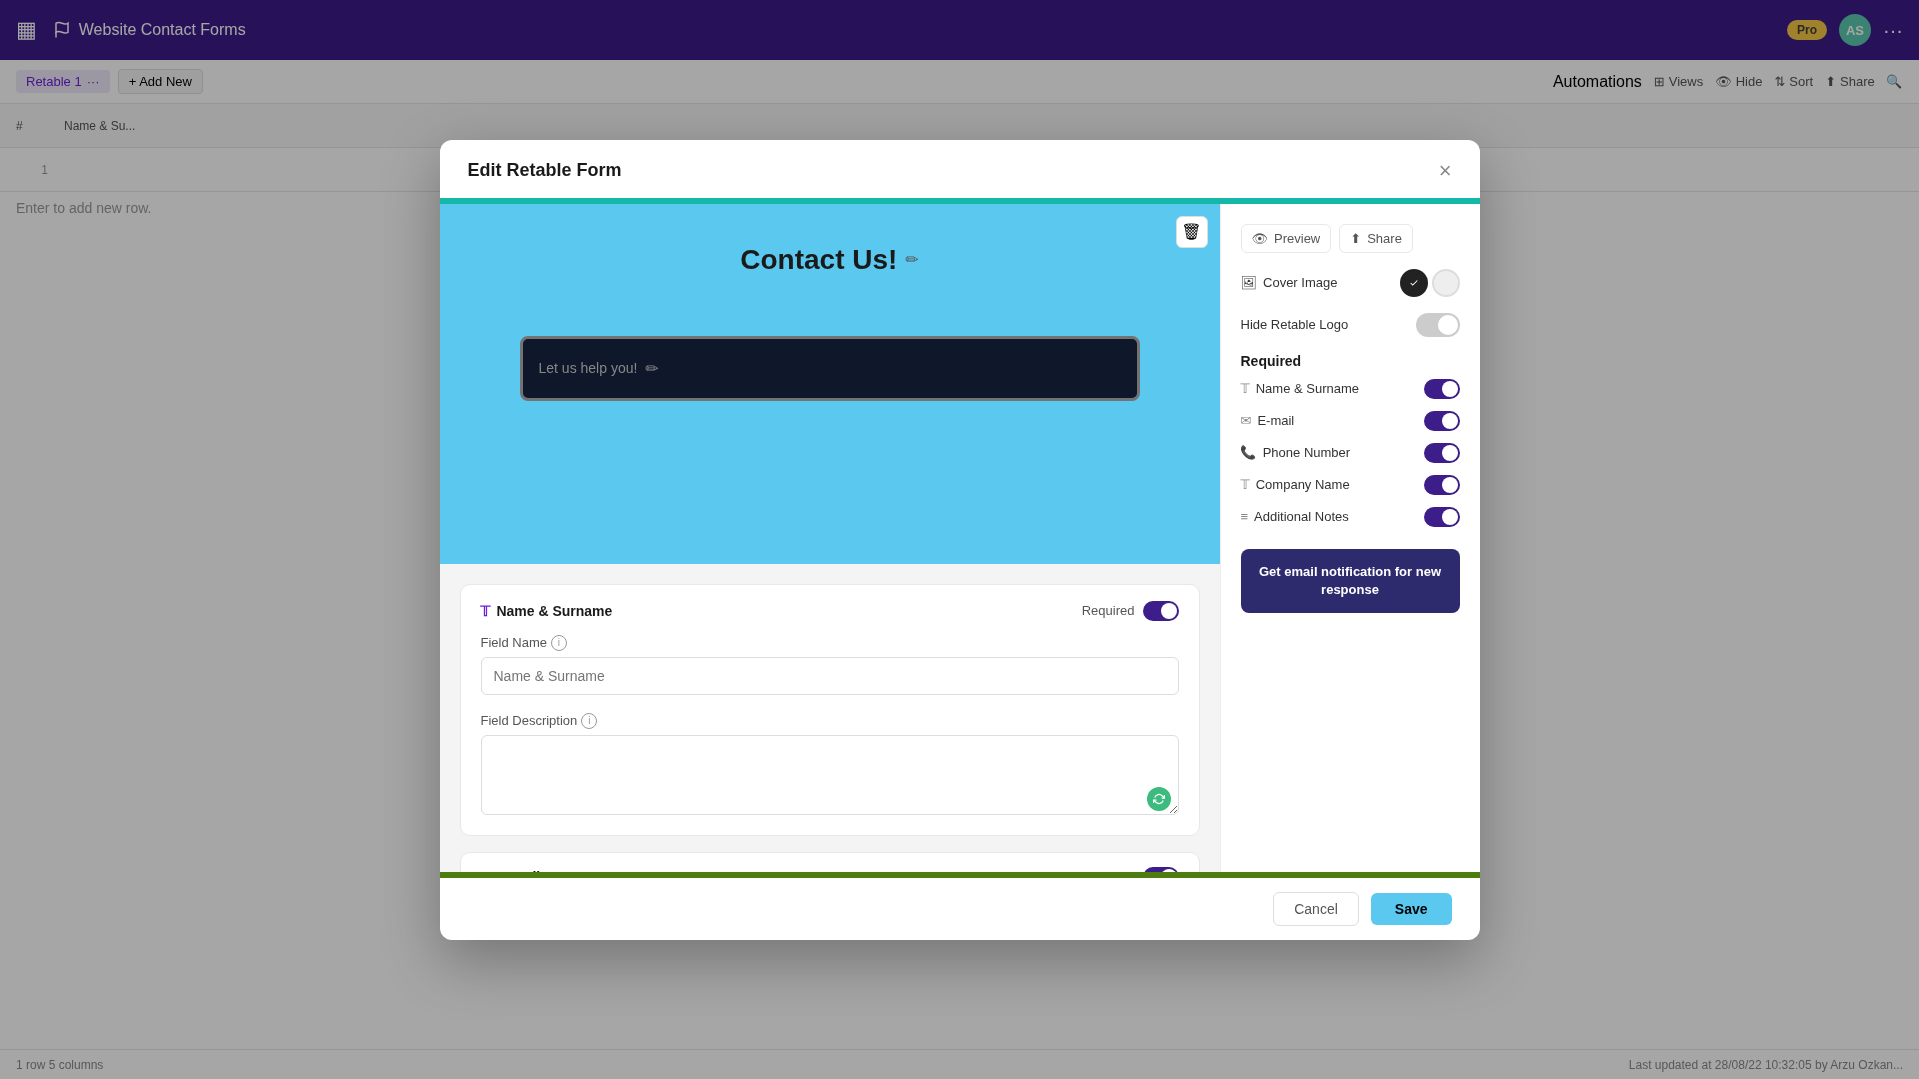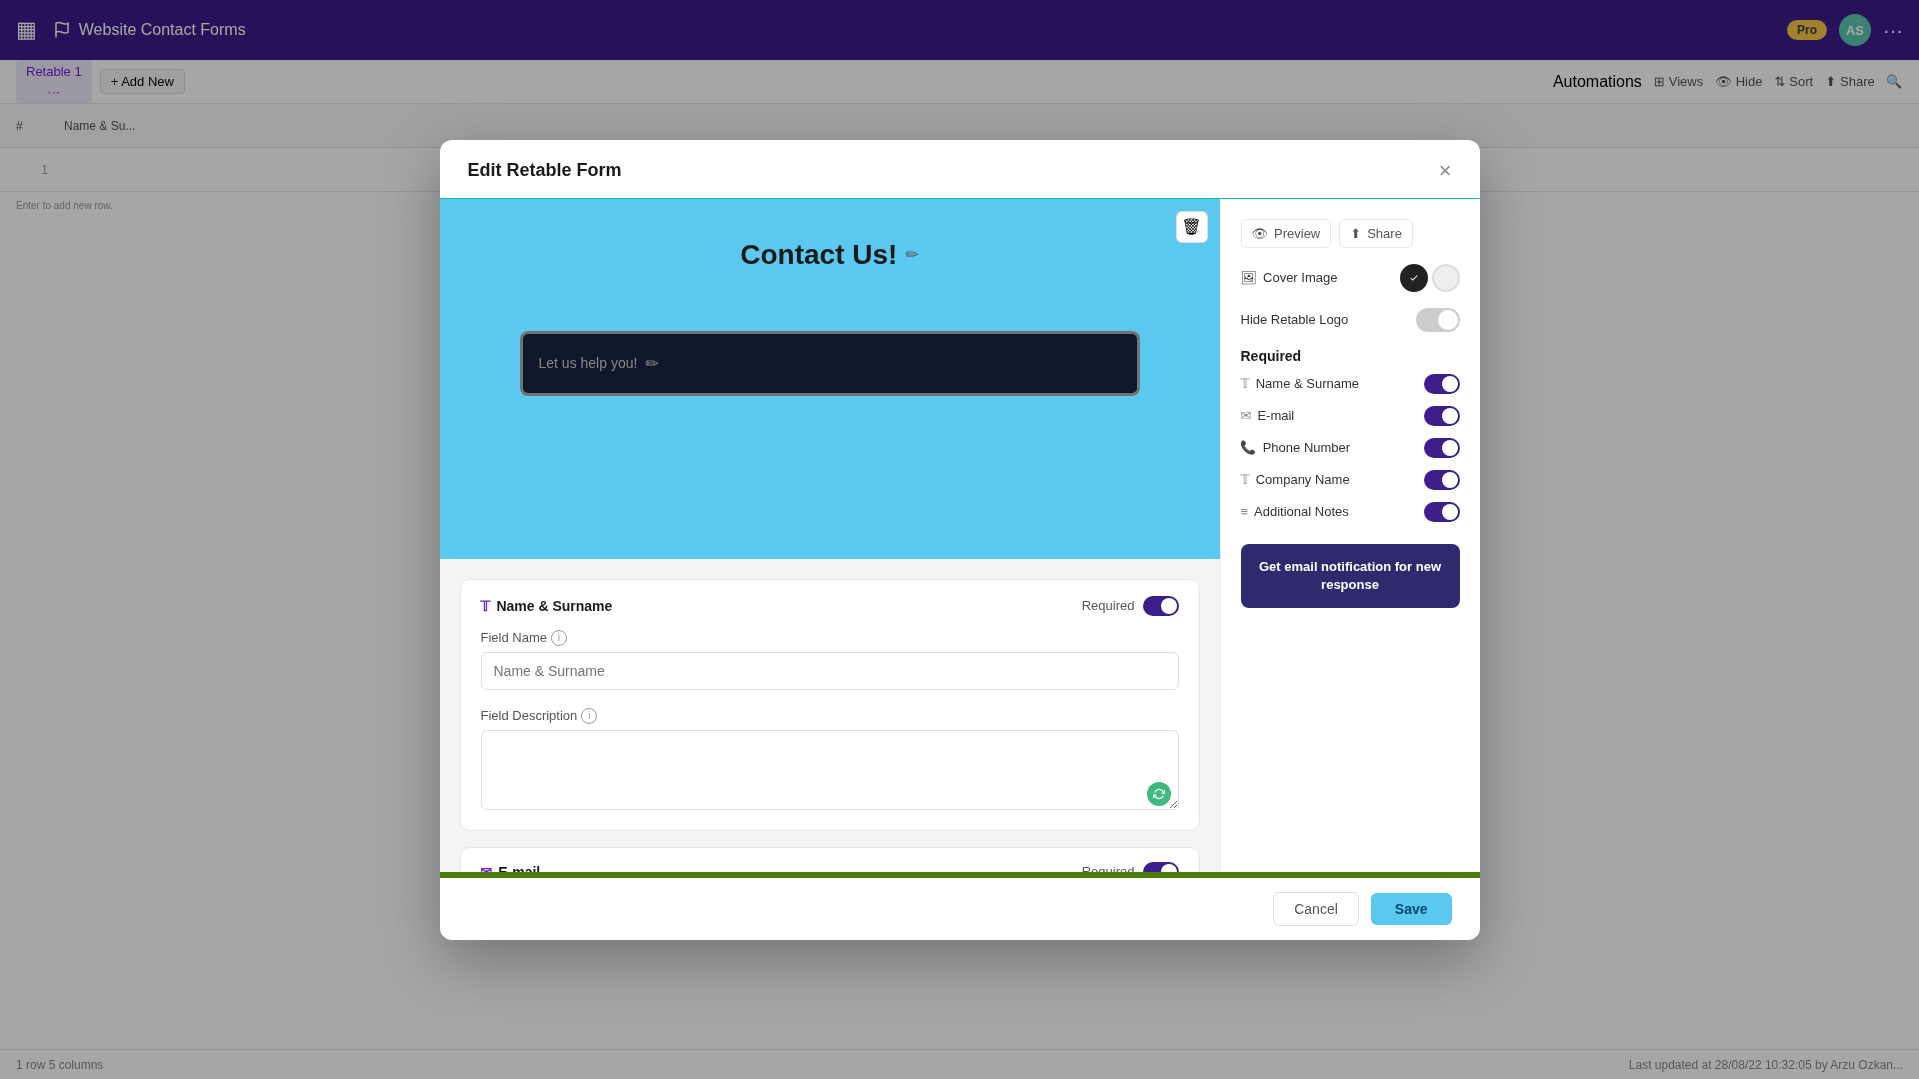--- a/index.html
+++ b/index.html
@@ -24,42 +24,42 @@
     .pro-badge { background: #f5c842; color: #404040; font-size: 12px; font-weight: 700; padding: 3px 10px; border-radius: 12px; }
     .avatar { width: 32px; height: 32px; background: #5bc8af; border-radius: 50%; display: flex; align-items: center; justify-content: center; color: #fff; font-size: 13px; font-weight: 600; }
     .dots-btn { color: #fff; font-size: 20px; cursor: pointer; }
 
     
     .tabbar {
       position: absolute; top: 60px; left: 0; width: 100%; height: 44px;
       background: #fff; border-bottom: 1px solid #e5e5e5; display: flex; align-items: center; padding: 0 16px; gap: 8px;
       z-index: 1;
     }
-    .tabbar-item { font-size: 13px; color: #555; padding: 4px 10px; border-radius: 4px; cursor: pointer; display: flex; align-items: center; gap: 5px; flex-direction: column; }
+    .tabbar-item { font-size: 13px; color: #555; padding: 4px 10px; border-radius: 4px; cursor: pointer; display: flex; align-items: center; gap: 5px; }
     .tabbar-item.active { background: #f0eafb; color: #6b21d6; }
     .tabbar-add { background: #f5f5f5; border: 1px solid #ddd; border-radius: 4px; padding: 4px 10px; font-size: 13px; cursor: pointer; }
     .tabbar-right { margin-left: auto; display: flex; align-items: center; gap: 12px; }
     .tabbar-btn { font-size: 13px; color: #555; cursor: pointer; display: flex; align-items: center; gap: 4px; }
 
     
     .table-header {
       position: absolute; top: 104px; left: 0; width: 100%; height: 44px;
       background: #f7f7f7; border-bottom: 1px solid #e5e5e5; display: flex; align-items: center; padding: 0 8px; gap: 8px;
       z-index: 1;
     }
     .th-cell { font-size: 12px; color: #555; padding: 0 8px; display: flex; align-items: center; gap: 4px; }
     .th-cell.wide { width: 300px; }
 
     
     .table-row {
       position: absolute; top: 148px; left: 0; width: 100%;
       background: #fff; border-bottom: 1px solid #e5e5e5; display: flex; align-items: center; padding: 0 8px; height: 44px;
     }
     .row-num { color: #999; font-size: 12px; width: 40px; text-align: right; }
-    .add-row { position: absolute; top: 192px; left: 0; padding: 8px 16px; font-size: 10px; color: #999; cursor: pointer; }
+    .add-row { position: absolute; top: 192px; left: 0; padding: 8px 16px; font-size: 14px; color: #999; cursor: pointer; }
 
     
     .statusbar {
       position: absolute; bottom: 0; left: 0; width: 100%; height: 30px;
       background: #fff; border-top: 1px solid #e5e5e5; display: flex; align-items: center; padding: 0 16px; justify-content: space-between;
       z-index: 1;
     }
     .statusbar-text { font-size: 12px; color: #888; }
 
     
@@ -70,21 +70,21 @@
 
     
     .modal {
       background: #fff; border-radius: 12px; width: 1040px; max-height: 800px;
       position: relative; overflow: hidden; box-shadow: 0 20px 60px rgba(0,0,0,0.3);
       display: flex; flex-direction: column;
     }
 
     
     .modal-header {
-      padding: 20px 28px 16px; border-bottom: 1px solid #14b8a6; display: flex; align-items: flex-start; justify-content: space-between;
+      padding: 20px 28px 16px; border-bottom: 6px solid #14b8a6; display: flex; align-items: flex-start; justify-content: space-between;
       flex-shrink: 0;
     }
     .modal-title { font-size: 18px; font-weight: 600; color: #1a1a1a; }
     .modal-close { background: none; border: none; font-size: 22px; color: #888; cursor: pointer; line-height: 1; }
 
     
     .modal-body {
       display: flex; flex: 1; overflow: hidden;
     }
 
@@ -180,21 +180,21 @@
       padding: 14px 16px; font-size: 13px; font-weight: 600; cursor: pointer;
       text-align: center; line-height: 1.4; width: 100%;
     }
 
     
     .modal-footer {
       padding: 14px 28px; border-top: 6px solid #4d7c0f; display: flex; align-items: center; justify-content: flex-end; gap: 12px;
       flex-shrink: 0;
     }
     .btn-cancel { background: none; border: 1px solid #ddd; border-radius: 6px; padding: 8px 20px; font-size: 14px; cursor: pointer; color: #555; }
-    .btn-save { background: #5bc8f0; color: #0c4a6e; border: none; border-radius: 6px; padding: 8px 24px; font-size: 14px; font-weight: 600; cursor: pointer; }
+    .btn-save { background: #5bc8f0; color: #000000; border: none; border-radius: 6px; padding: 8px 24px; font-size: 14px; font-weight: 600; cursor: pointer; }
 
     
     .info-icon { display: inline-flex; align-items: center; justify-content: center; width: 16px; height: 16px; border-radius: 50%; border: 1.5px solid #999; font-size: 10px; color: #999; cursor: pointer; }
   </style>
 </head>
 <body>
 
 <div class="app-bg"></div>
 
 <div class="navbar">

